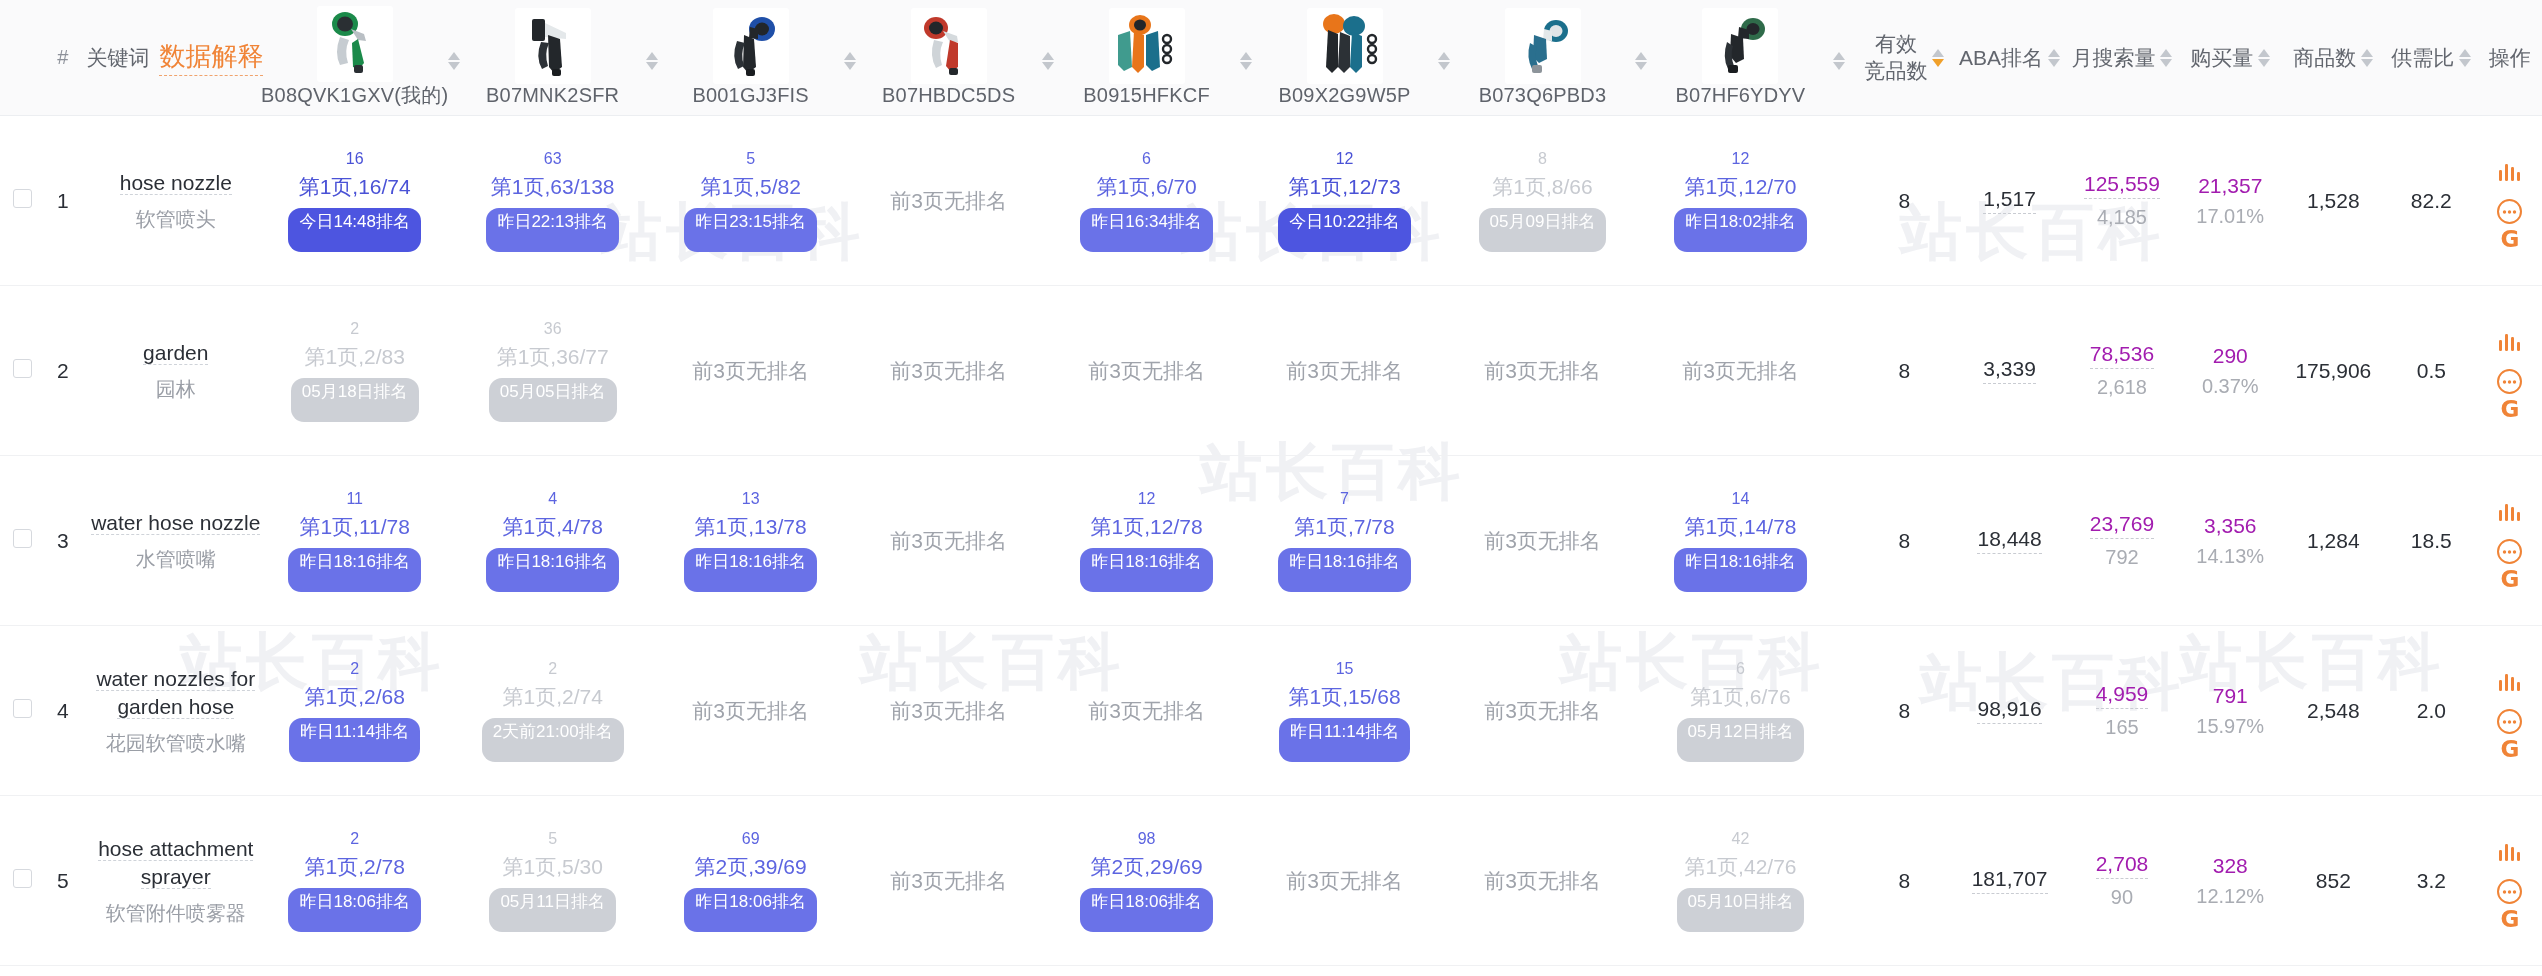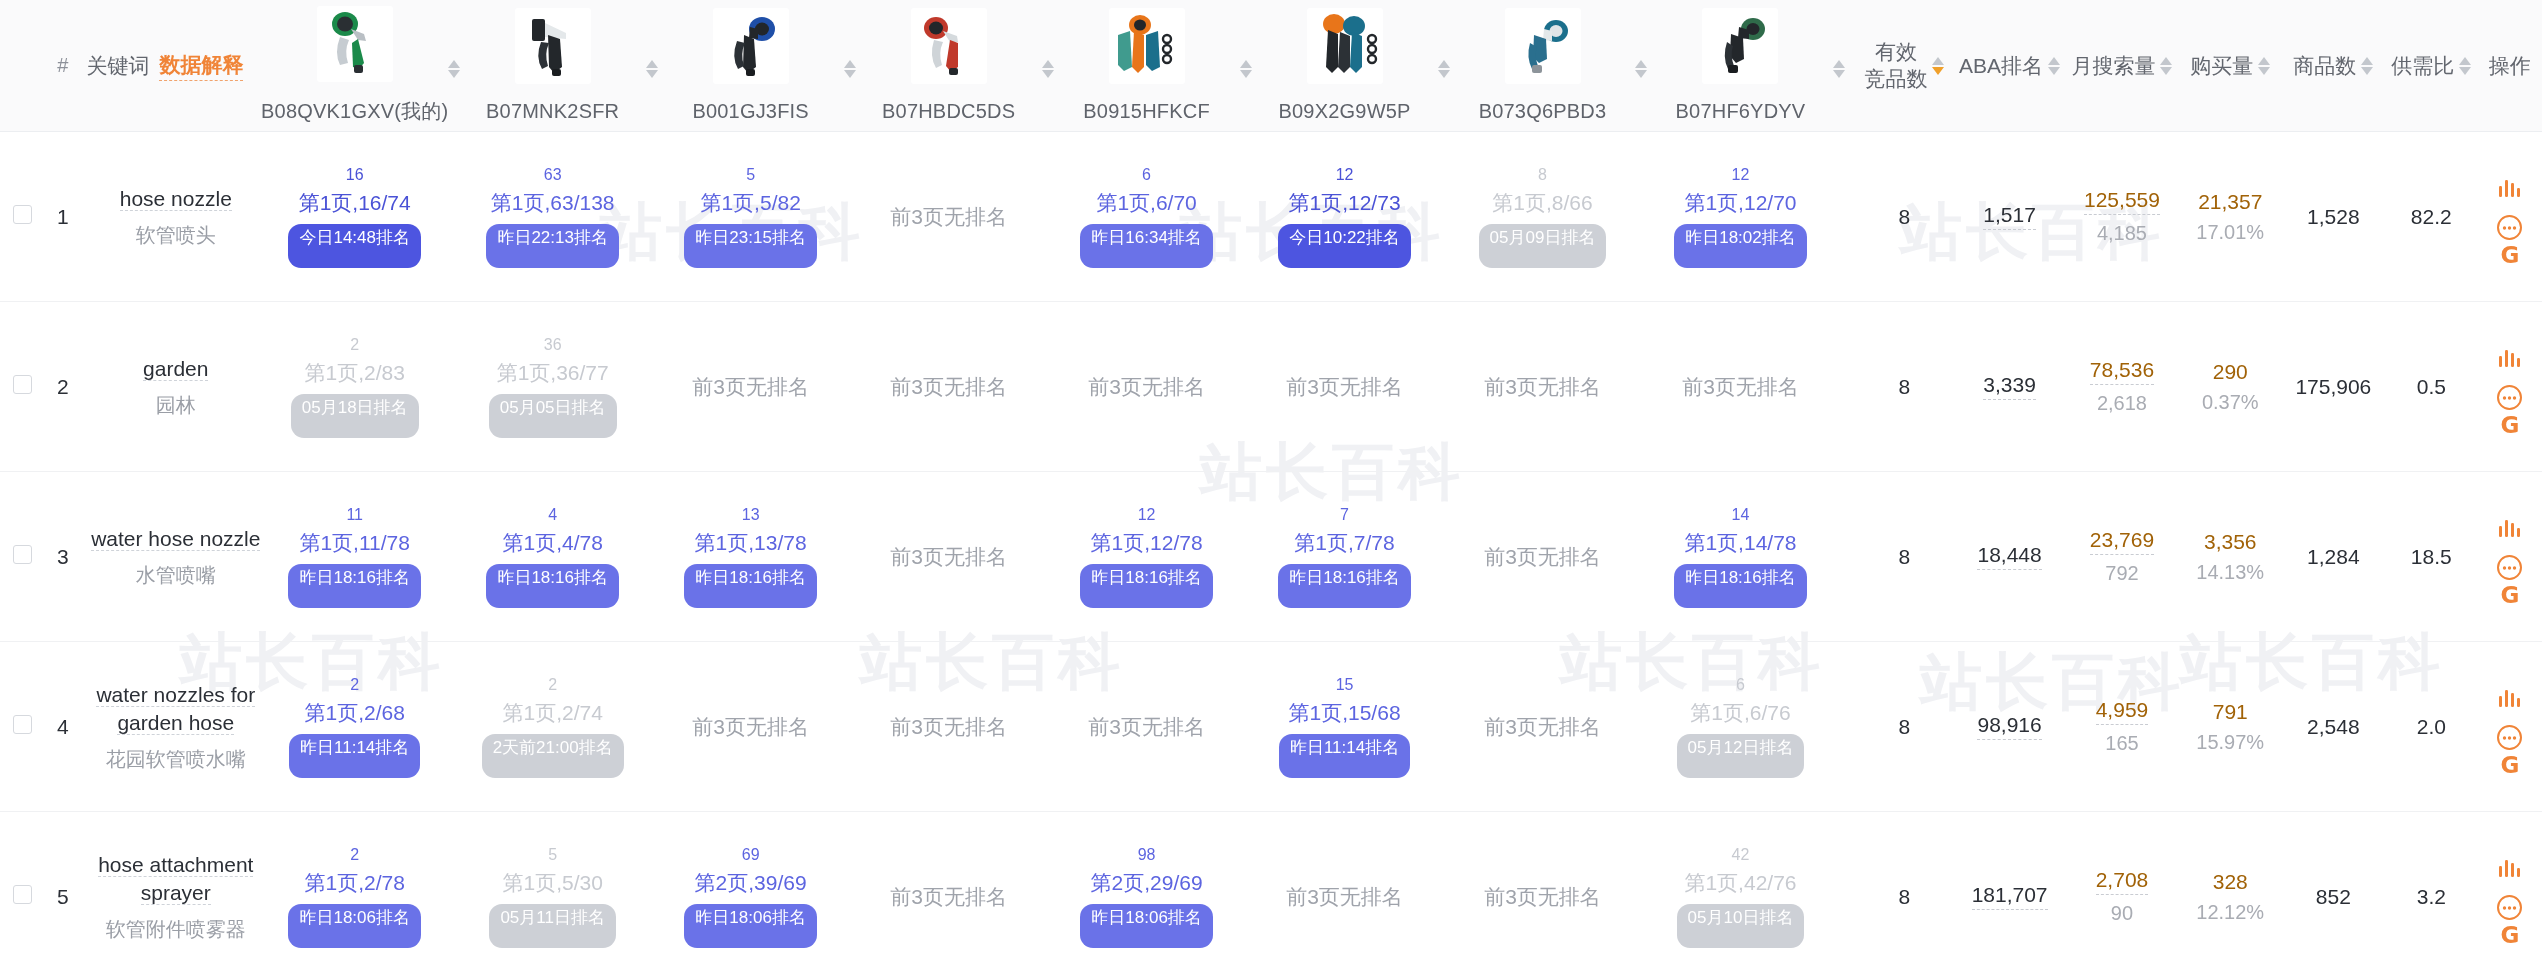--- a/index.html
+++ b/index.html
@@ -54,34 +54,34 @@
   .c-prod  { width:100px; }
   .c-ratio { width:90px; }
   .c-ops   { width:62px; }
   .hd-label { font-size:21px; color:#62666e; white-space:nowrap; }
   .hd-cell { display:flex; align-items:center; justify-content:center; gap:5px; }
   .hd-two { display:flex; flex-direction:column; align-items:center; line-height:1.28; }
 
   .kw-head { display:flex; align-items:center; justify-content:flex-start; gap:10px; padding-left:2px;}
   .kw-head .kwh { font-size:21px; color:#62666e; }
   .data-explain {
-    font-size:21px; color:#f08437;
-    border-bottom:1px dashed #f0a36d; padding-bottom:1px; cursor:pointer;font-weight:bold;
+    font-size:26px; color:#f08437;
+    border-bottom:1px dashed #f0a36d; padding-bottom:1px; cursor:pointer;
   }
   .hash { font-size:20px; color:#8c9099; text-align:center; }
 
   
   .sorter { display:inline-flex; flex-direction:column; gap:2px; cursor:pointer; line-height:0; }
   .sorter i { display:block; width:0; height:0; border-left:6px solid transparent; border-right:6px solid transparent; }
   .sorter i.up   { border-bottom:8px solid #c3c7cd; }
   .sorter i.down { border-top:8px solid #c3c7cd; }
   .sorter.active i.down { border-top-color:#f0a02a; }
 
   
-  .asin-head { display:flex; flex-direction:column; align-items:center; gap:16px; }
+  .asin-head { display:flex; flex-direction:column; align-items:center; gap:0; }
   .asin-thumb {
     width:76px; height:76px; background:#fff; border-radius:3px;
     display:flex; align-items:center; justify-content:center; overflow:hidden;
   }
   .asin-thumb svg { display:block; }
   .asin-code { font-size:20px; color:#5f636b; white-space:nowrap; letter-spacing:.2px; }
 
   
   .chk {
     width:19px; height:19px; border:1px solid #d6d9de; border-radius:3px;
@@ -113,21 +113,21 @@
   
   .t-stale .num, .t-stale .pos { color:#c7cad0; }
   .t-stale .badge { background:#cdd0d6; }
   
   .norank { font-size:21px; color:#9fa3ab; }
 
   
   .m-plain { font-size:21px; color:#2b2f36; }
   .m-dash  { font-size:21px; color:#2b2f36; border-bottom:1px dashed #c9ccd2; display:inline-block; padding-bottom:2px; cursor:pointer; }
   .m-stack { display:flex; flex-direction:column; align-items:center; gap:7px; }
-  .m-top   { font-size:21px; color:#a16207; }
+  .m-top   { font-size:21px; color:#a21caf; }
   .m-top.dashed { border-bottom:1px dashed #c9ccd2; padding-bottom:2px; }
   .m-sub   { font-size:20px; color:#a9acb3; }
 
   
   .ops { display:flex; flex-direction:column; align-items:center; gap:14px; }
   .ops span { cursor:pointer; line-height:0; }
   .g-icon {
     font-size:23px; font-weight:700; color:#f08437;
     font-family:"DejaVu Sans","Liberation Sans",sans-serif; line-height:1;
   }

